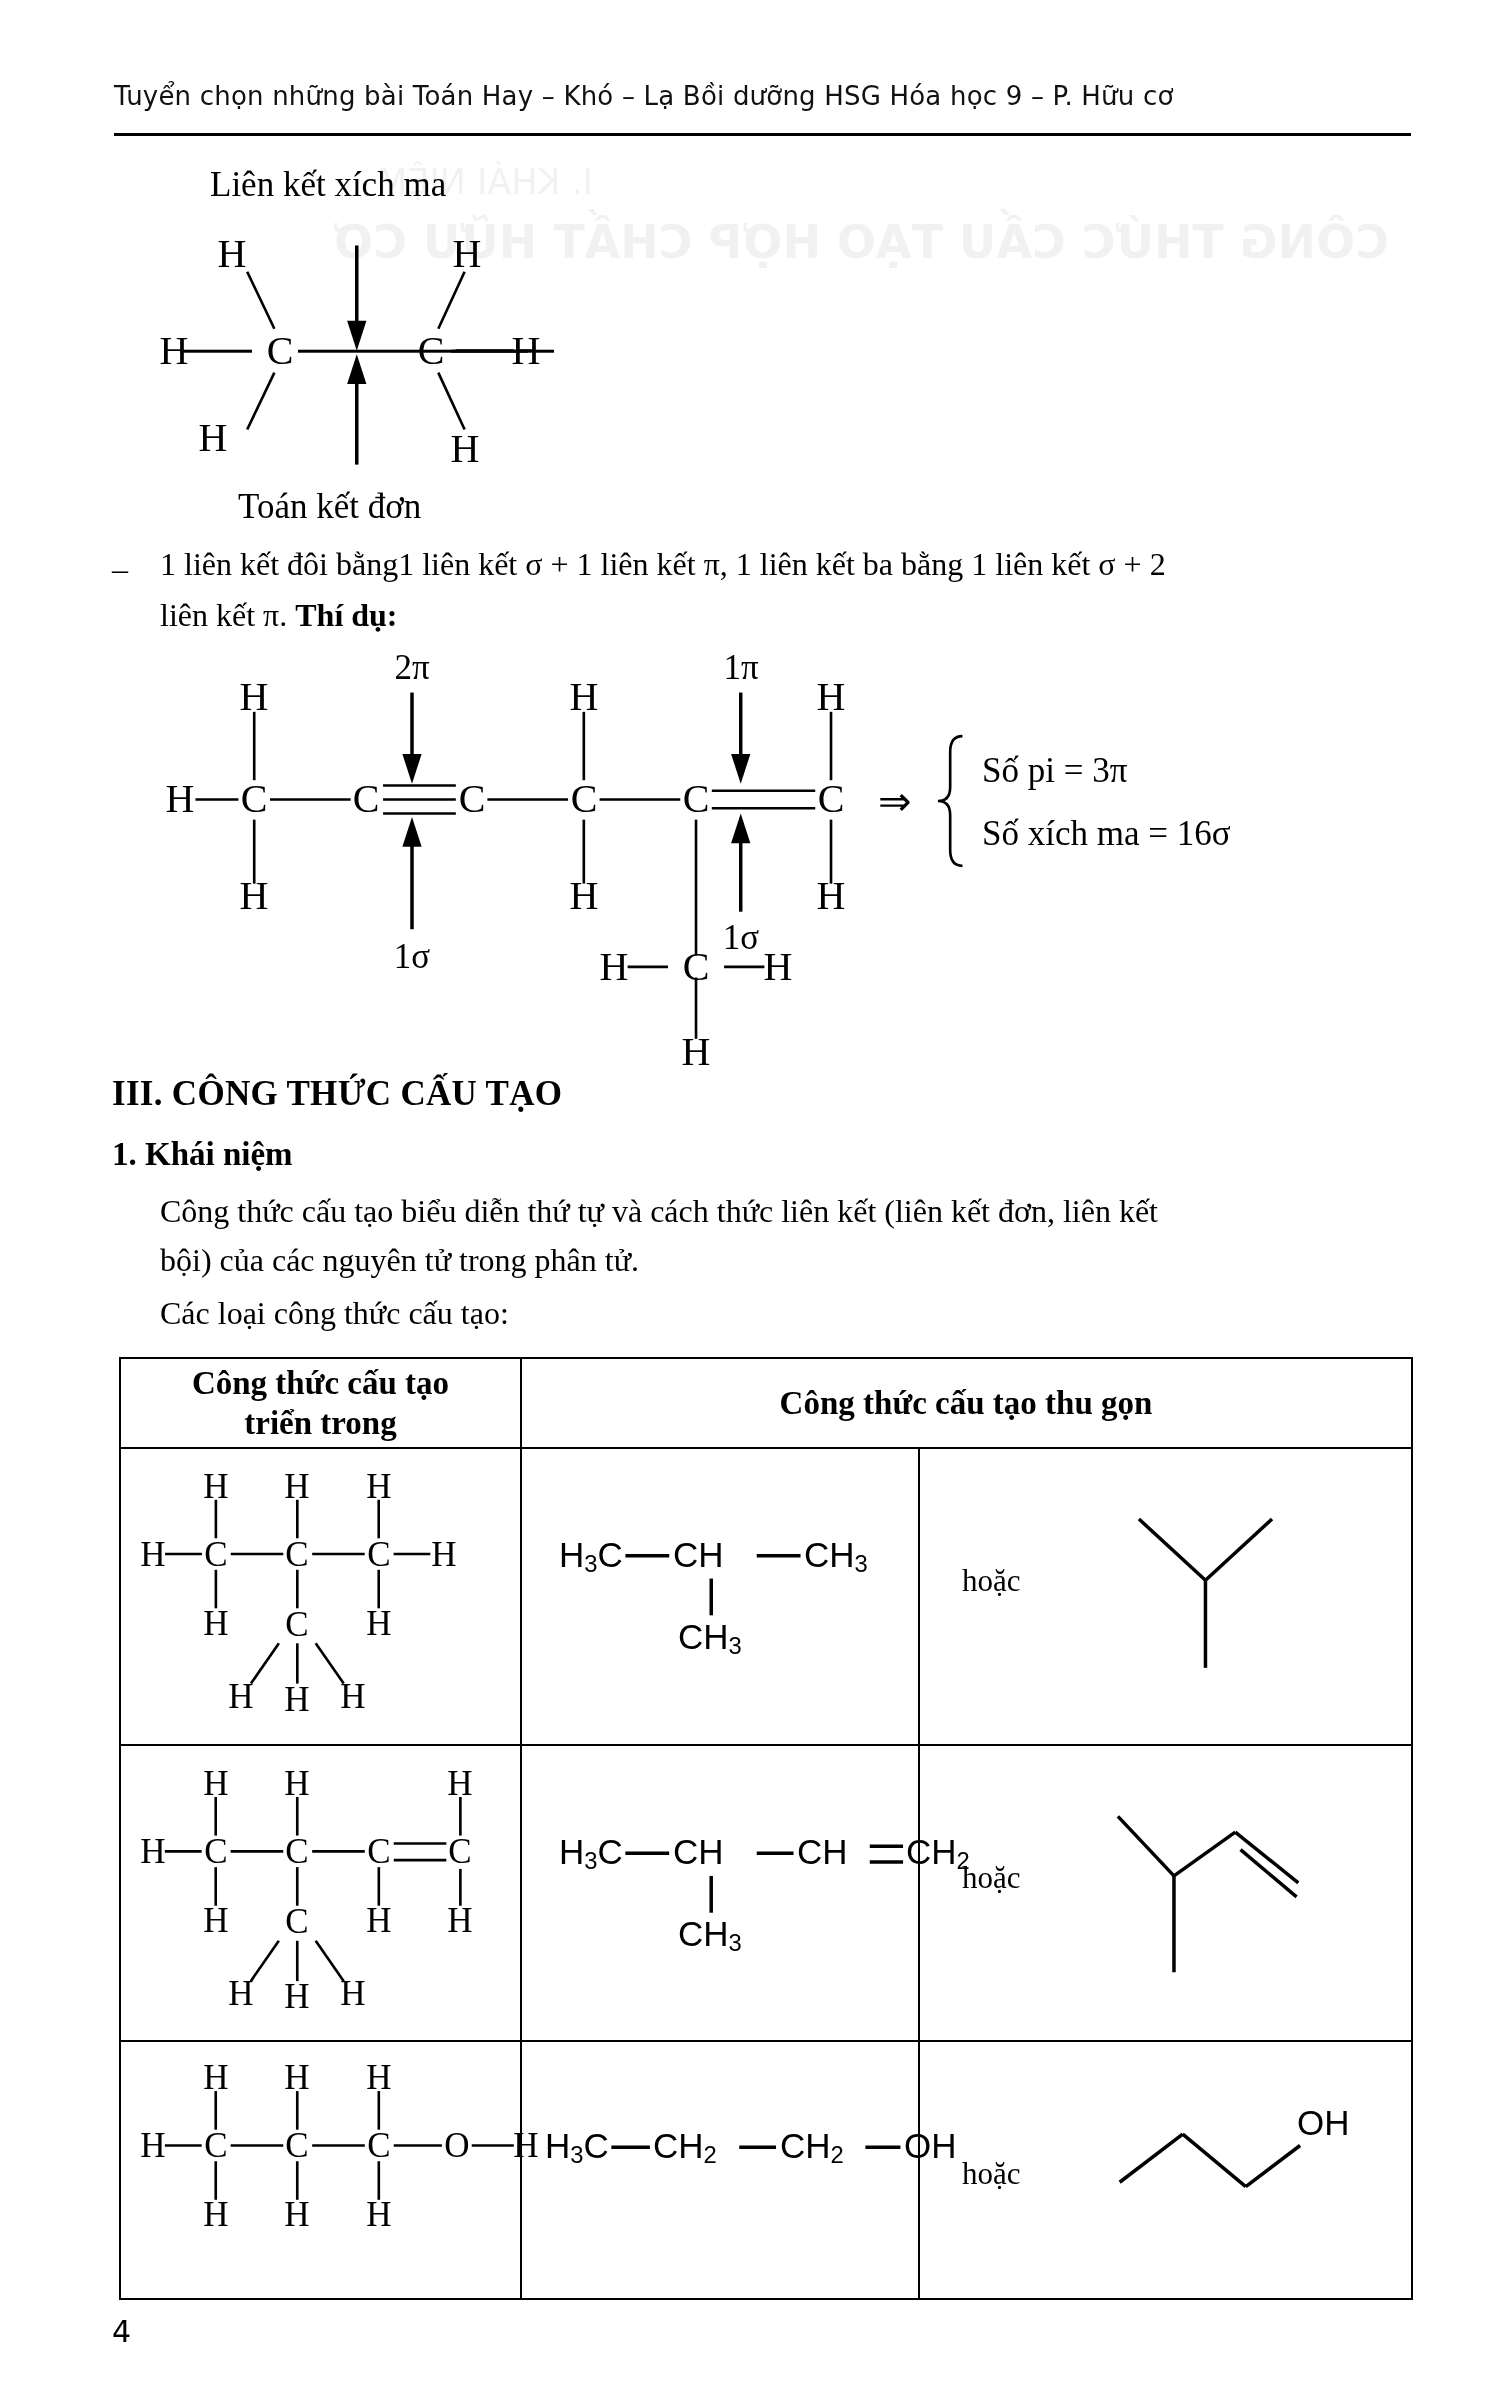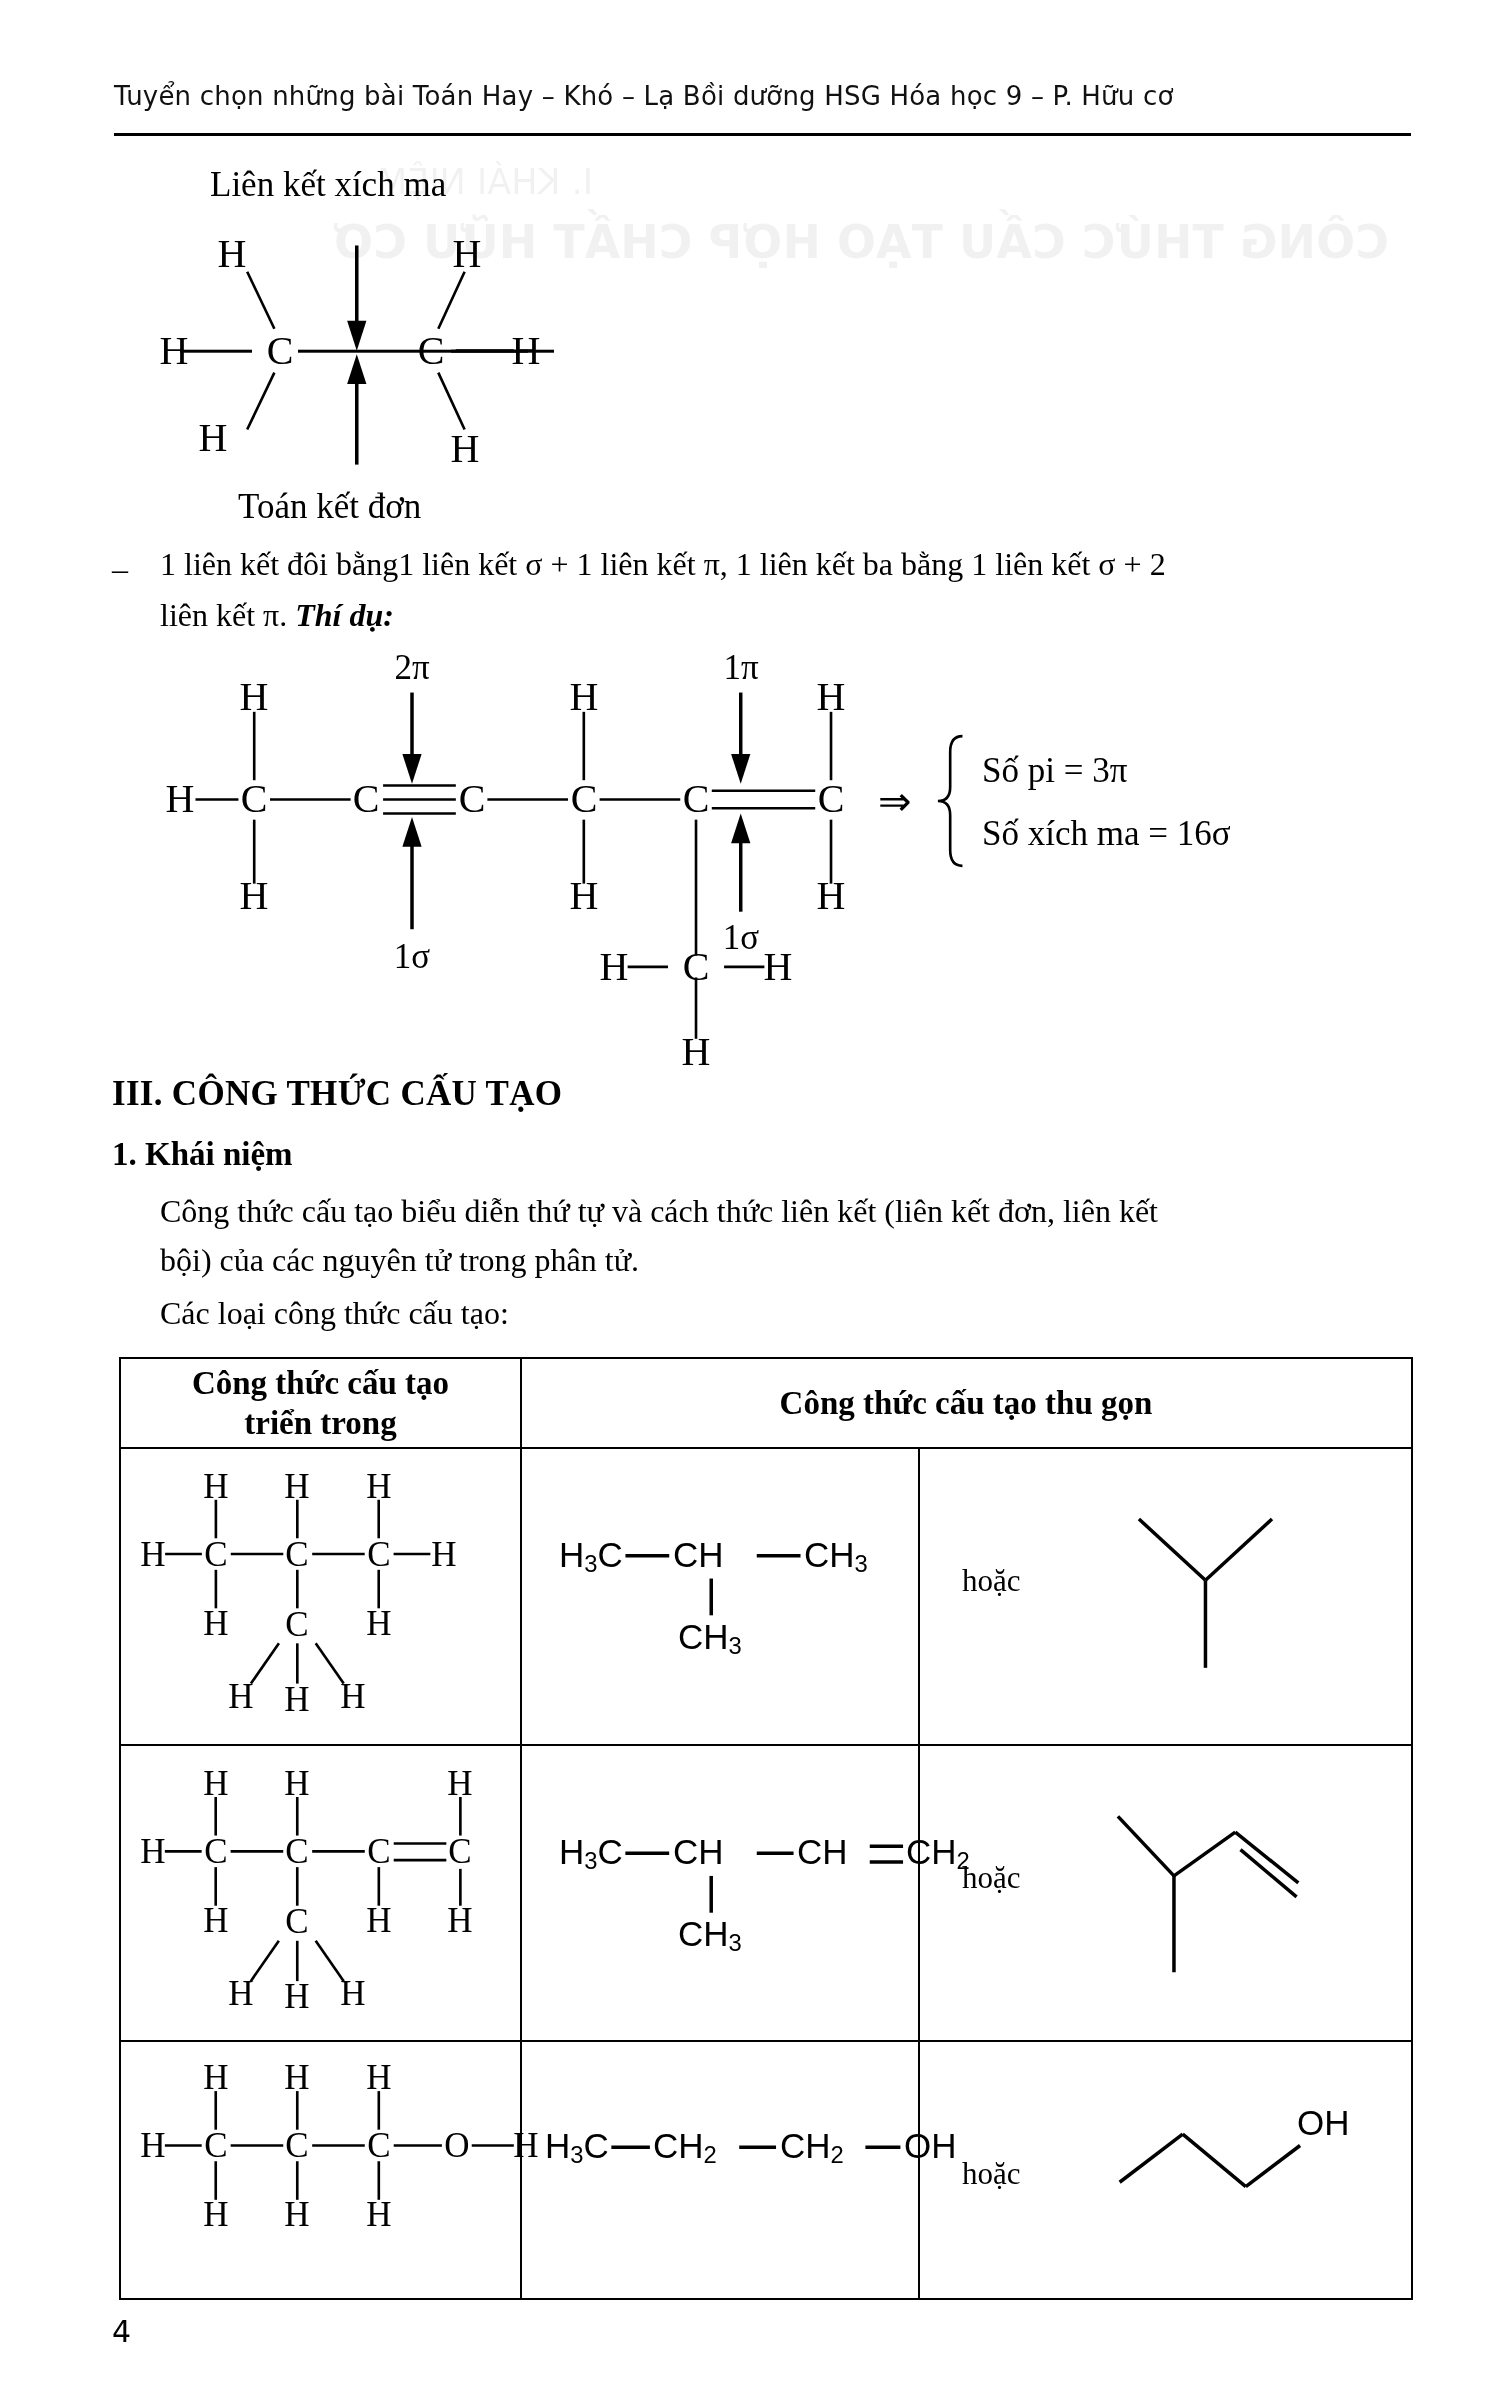--- a/index.html
+++ b/index.html
@@ -55,21 +55,21 @@
   }
   .hd1 {
     font-weight: bold;
     font-size: 35px;
     letter-spacing: 0.3px;
   }
   .hd2 {
     font-weight: bold;
     font-size: 33px;
   }
-  .ital-bold { font-style: italic; font-weight: bold; }
+  .ital-bold { font-weight: bold; }
 
   
   .mol { position: absolute; }
   .atom {
     position: absolute;
     font-family: "Liberation Serif", serif;
     font-size: 35px;
     line-height: 1;
     text-align: center;
     transform: translate(-50%, -50%);

